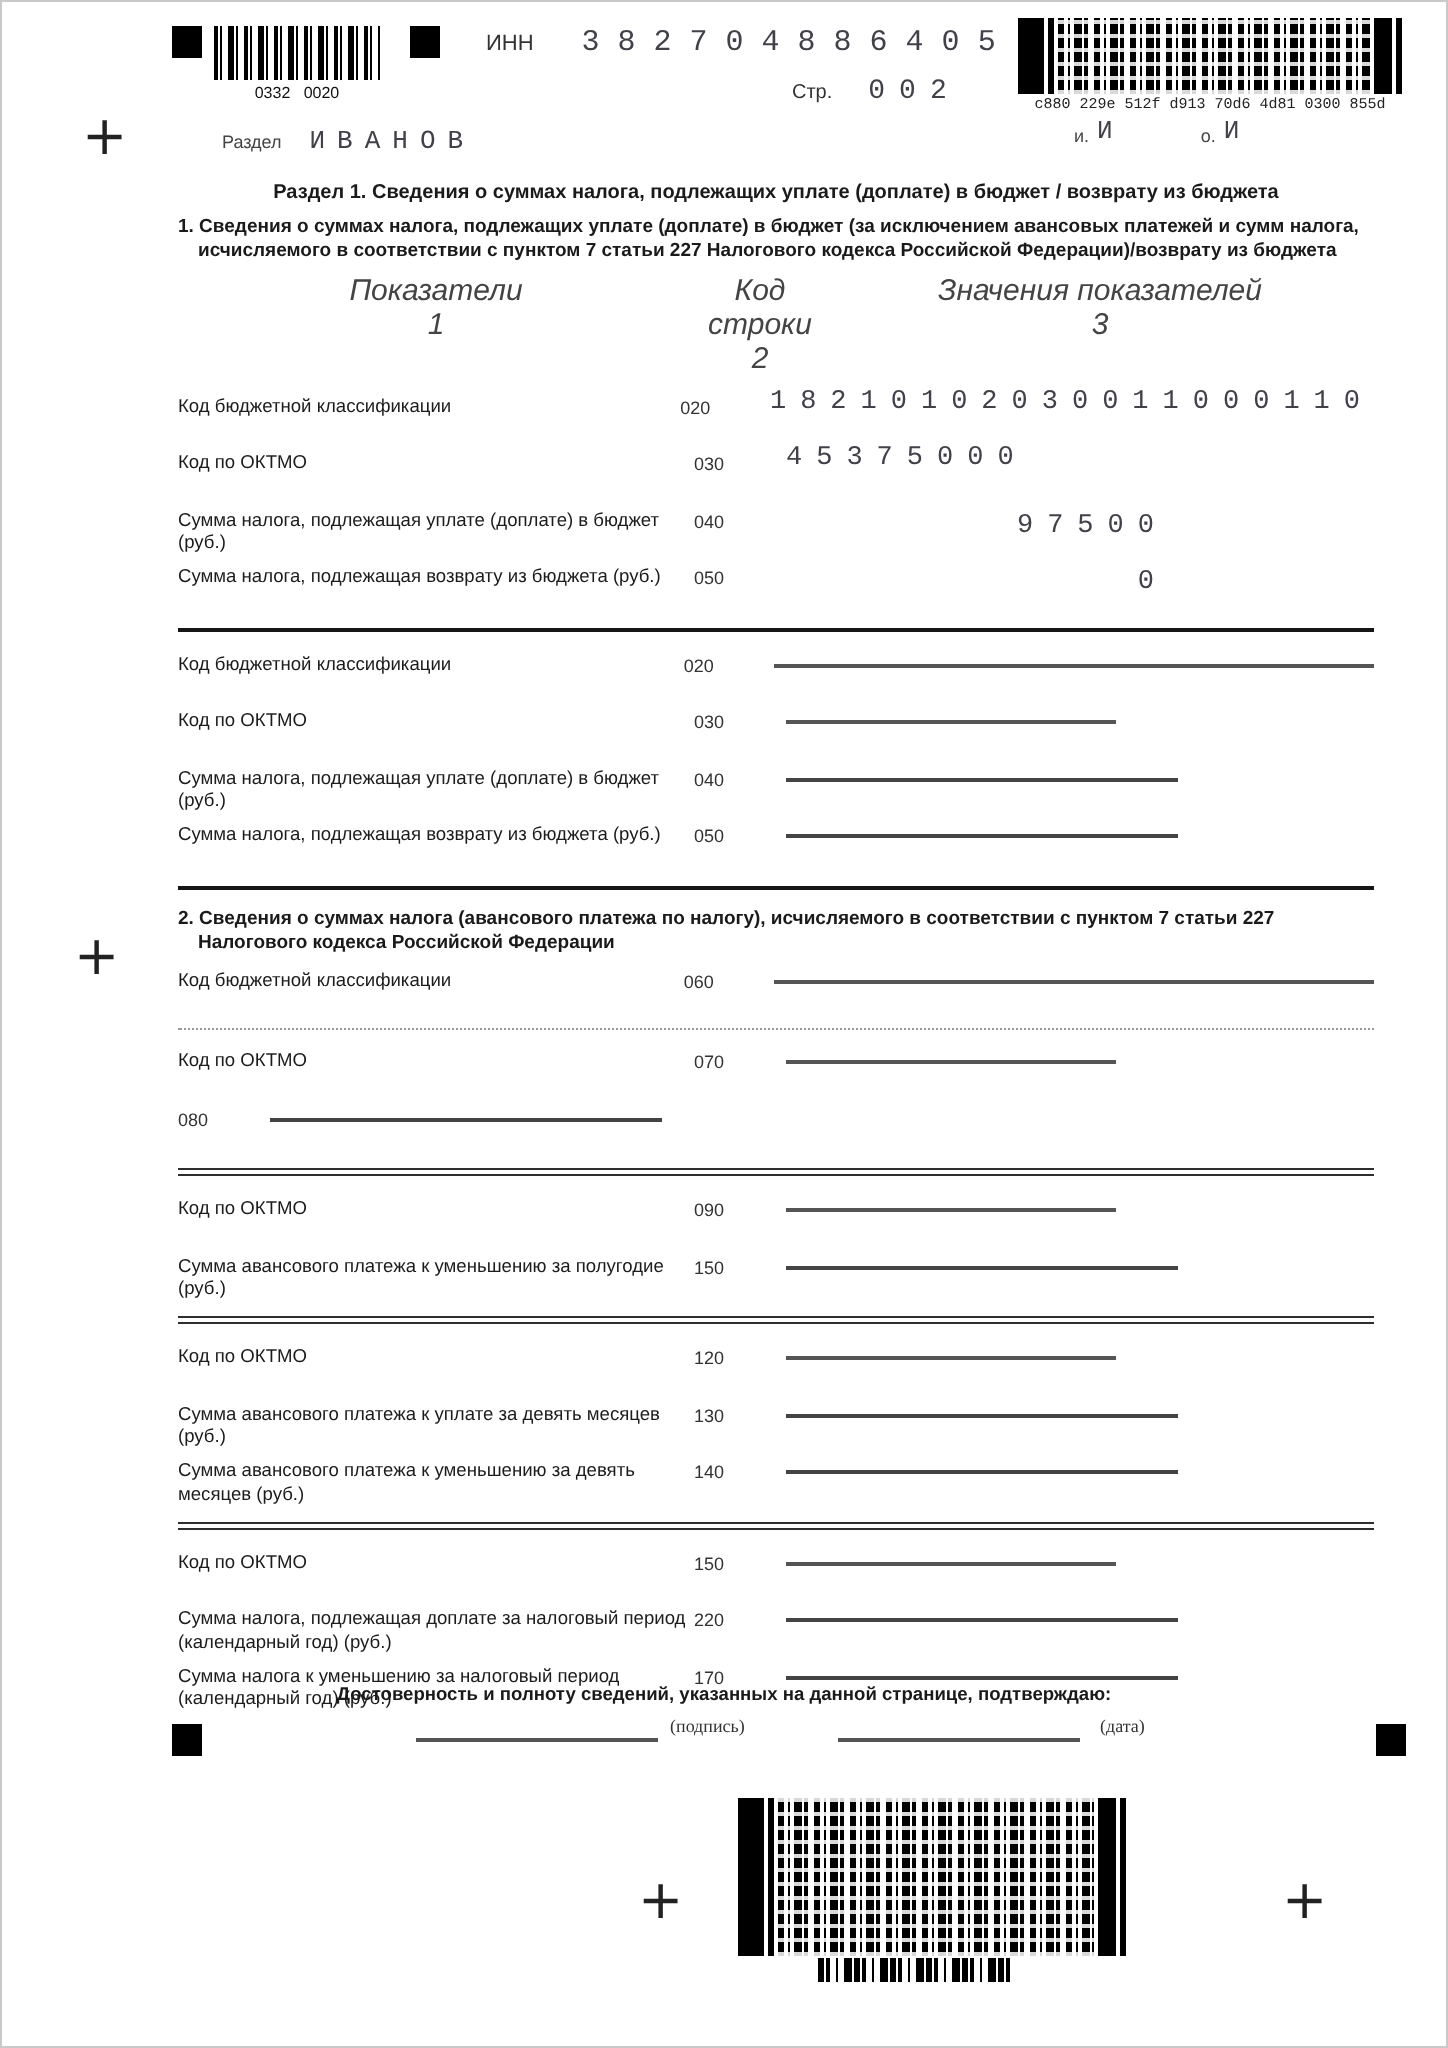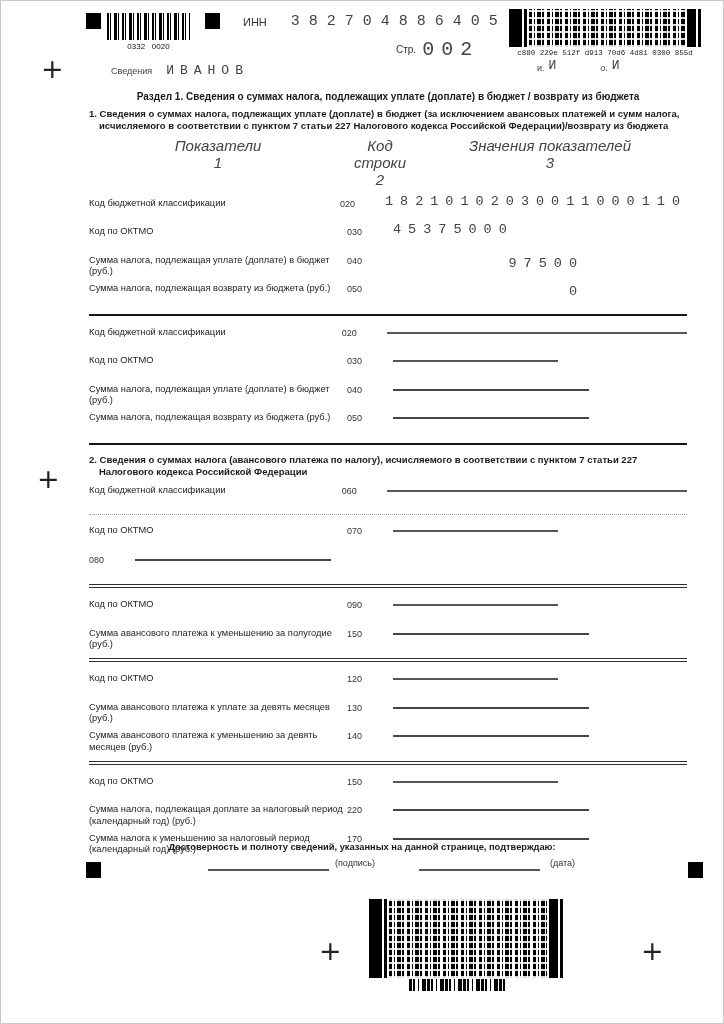--- a/index.html
+++ b/index.html
@@ -12,23 +12,23 @@
   .sq{position:absolute;width:15px;height:16px;background:#000;}
   .cross{position:absolute;font-size:27px;font-weight:400;color:#222;line-height:1;font-family:"DejaVu Sans",sans-serif;}
   .digits{font-family:"Liberation Mono","DejaVu Sans Mono",monospace;color:#41414a;}
   
   .bc1d{position:absolute;left:106px;top:12px;width:83px;height:27px;
     background:repeating-linear-gradient(90deg,#000 0 2px,#fff 2px 3px,#000 3px 4px,#fff 4px 7px,#000 7px 10px,#fff 10px 11px,#000 11px 12px,#fff 12px 15px);}
   .bc1d-num{position:absolute;left:106px;top:41px;width:83px;text-align:center;font-size:8px;color:#111;white-space:pre;}
   .inn-row{position:absolute;left:230px;top:12px;display:flex;align-items:center;gap:24px;margin-left:12px;}
   .inn-row .cap{font-size:11px;color:#333;}
   .inn-row .digits{font-size:15px;letter-spacing:9px;}
-  .str-row{position:absolute;left:395px;top:37px;display:flex;align-items:center;gap:6px;}
+  .str-row{position:absolute;left:395px;top:37px;display:flex;align-items:center;gap:18px;}
   .str-row .cap{font-size:10px;color:#333;}
-  .str-row .digits{font-size:20px;letter-spacing:7px;}
+  .str-row .digits{font-size:14px;letter-spacing:7px;}
   .fam-row{position:absolute;left:110px;top:62px;display:flex;align-items:center;gap:14px;}
   .fam-row .cap{font-size:9px;color:#444;}
   .fam-row .digits{font-size:13px;letter-spacing:6px;}
   .pdf417{position:absolute;left:508px;top:8px;width:192px;height:38px;display:flex;}
   .pdf417 .b1{width:13px;background:#000;}
   .pdf417 .g1{width:2px;background:#fff;}
   .pdf417 .b2{width:3px;background:#000;}
   .pdf417 .noise{flex:1;margin:0 2px;
     background-image:
       repeating-linear-gradient(0deg,rgba(255,255,255,.85) 0 2px,transparent 2px 4px,rgba(255,255,255,0) 4px 7px),
@@ -61,21 +61,21 @@
   .sep-thick{border-top:2.5px solid #161616;margin:5px 0 9px 0;}
   .sep-double{height:2px;border-top:1.5px solid #2e2e2e;border-bottom:1.5px solid #2e2e2e;margin:5px 0 9px 0;}
   .sep-dotted{border-top:1px dotted #9a9a9a;margin:4px 0 8px 0;}
   .sub2{margin-top:4px;}
   
   .confirm{position:absolute;left:0;top:841px;width:100%;text-align:center;font-size:9.3px;font-weight:bold;}
   .sigrow{position:absolute;left:0;top:853px;width:100%;height:20px;font-size:9px;color:#333;}
   .sigline{position:absolute;top:15px;height:1.5px;background:#555;width:121px;}
   .sigline.s1{left:207px;}
   .sigline.s2{left:418px;}
-  .siglabel{position:absolute;top:4px;}
+  .siglabel{position:absolute;top:4px;font-family:Liberation Serif, serif;}
   .siglabel.l1{left:334px;}
   .siglabel.l2{left:549px;}
   .pdf417.bottom{left:368px;top:898px;width:194px;height:79px;}
   .bctail{position:absolute;left:408px;top:978px;width:96px;height:12px;
     background:repeating-linear-gradient(90deg,#000 0 3px,#fff 3px 4px,#000 4px 6px,#fff 6px 9px,#000 9px 10px,#fff 10px 13px,#000 13px 17px,#fff 17px 18px);}
 </style>
 </head>
 <body>
 
 <div class="page">
@@ -88,21 +88,21 @@
 
   <div class="inn-row">
     <span class="cap">ИНН</span>
     <span class="digits">382704886405</span>
   </div>
   <div class="str-row">
     <span class="cap">Стр.</span>
     <span class="digits">002</span>
   </div>
   <div class="fam-row">
-    <span class="cap">Сведения</span>
+    <span class="cap">Раздел</span>
     <span class="digits">ИВАНОВ</span>
   </div>
 
   <div class="pdf417">
     <div class="b1"></div>
       <div class="g1"></div>
       <div class="b2"></div>
     <div class="noise"></div>
     <div class="b3"></div>
       <div class="g1"></div>

